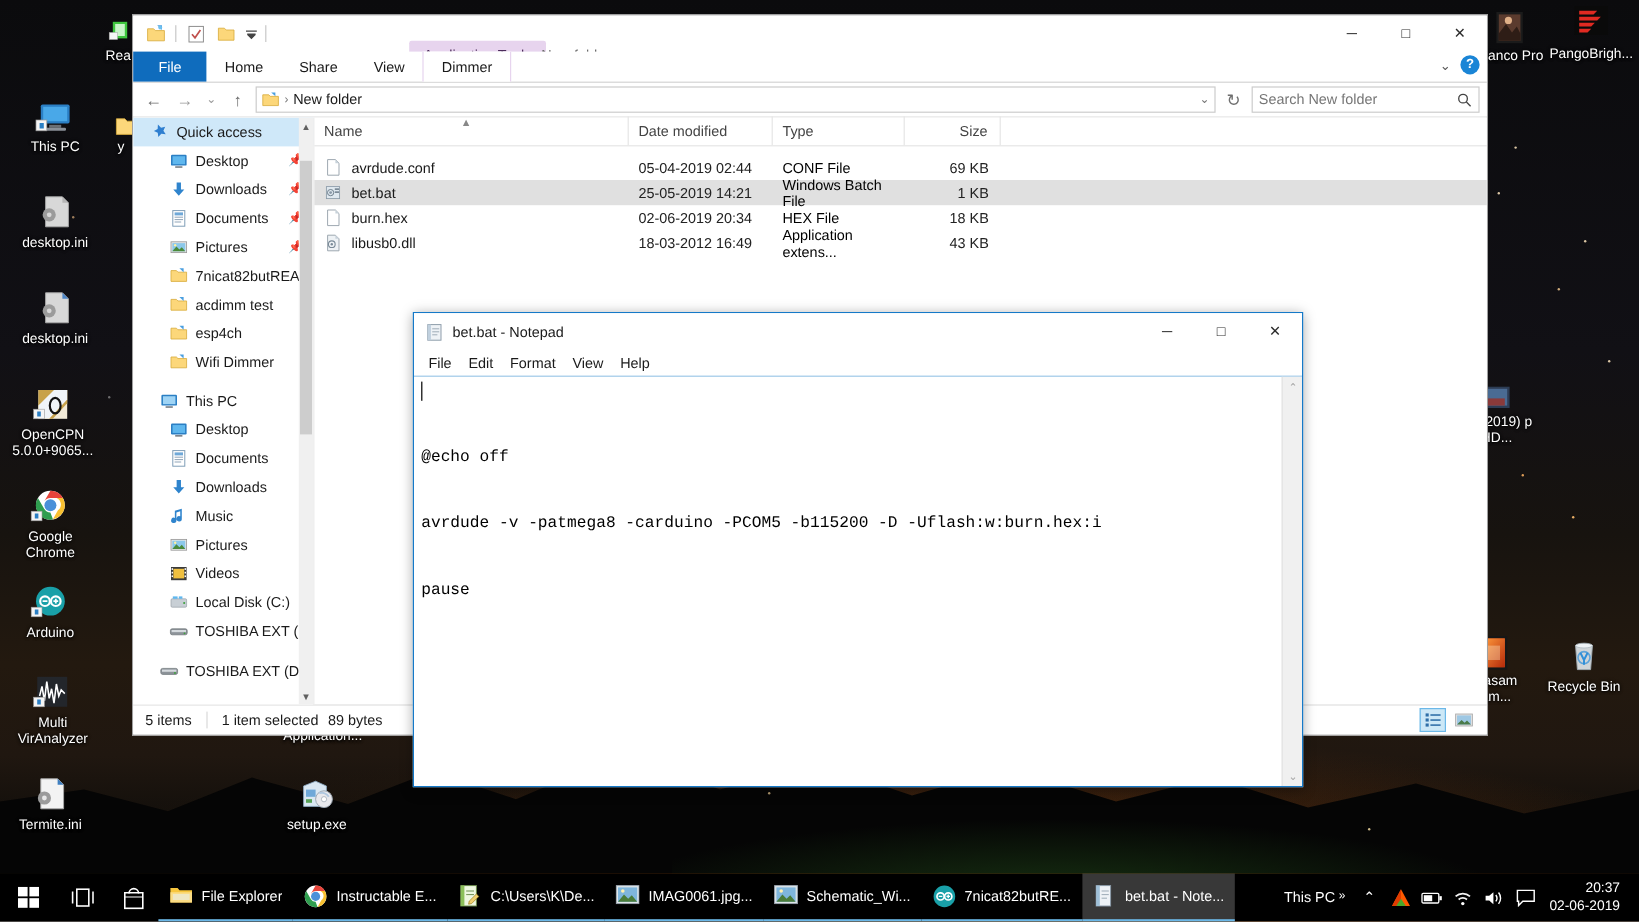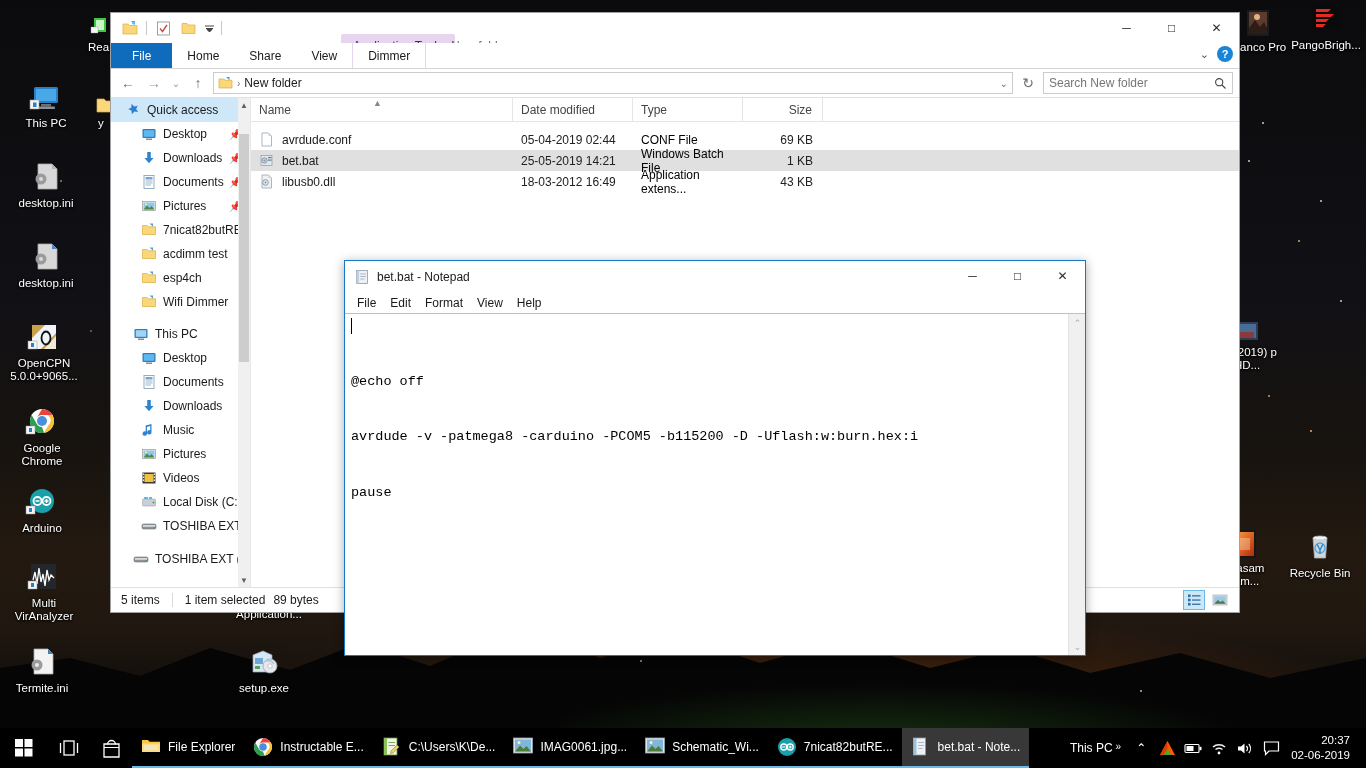--- a/index.html
+++ b/index.html
@@ -118,21 +118,21 @@
   #searchbox {
     width: 190px; height: 22px; border: 1px solid #cccccc; background: #fff;
     display: flex; align-items: center; padding: 0 5px;
     font-size: 12px; color: #767676;
   }
   #searchbox .mag { margin-left: auto; color: #444; font-size: 12px; }
 
   #exp-body { flex: 1; display: flex; min-height: 0; border-top: 1px solid #e2e2e2; }
 
   #navpane {
-    width: 139px; background: #fff; position: relative;
+    width: 150px; background: #fff; position: relative;
     overflow: hidden; font-size: 12px;
   }
   .navitem {
     height: 24px; display: flex; align-items: center; gap: 6px;
     padding-left: 14px; color: #1a1a1a; white-space: nowrap;
   }
   .navitem.sel { background: #cfe8f9; }
   .navitem .ico { width: 16px; height: 16px; flex: none; position: relative; }
   .navitem .pin { margin-left: auto; margin-right: 8px; color: #888; font-size: 10px; }
   .navitem.indent { padding-left: 30px; }
@@ -145,21 +145,21 @@
   #navscroll .thumb { position: absolute; left: 1px; width: 10px; top: 36px; height: 228px; background: #cdcdcd; }
   #navscroll .arrU, #navscroll .arrD {
     position: absolute; left: 0; width: 12px; height: 14px; color: #606060;
     font-size: 8px; display: flex; align-items: center; justify-content: center;
   }
   #navscroll .arrU { top: 0; }
   #navscroll .arrD { bottom: 0; }
 
   #filepane { flex: 1; display: flex; flex-direction: column; min-width: 0; background: #fff; border-left: 1px solid #e8e8e8;}
   #colhdr {
-    height: 24px; display: flex; align-items: center;
+    height: 24px; display: flex; align-items: flex-end;
     font-size: 12px; color: #444; border-bottom: 1px solid #e5e5e5;
     position: relative;
   }
   .col { padding-left: 8px; height: 24px; display: flex; align-items: center; border-right: 1px solid #e5e5e5; position: relative;}
   .col.name { width: 262px; }
   .col.date { width: 120px; }
   .col.type { width: 110px; }
   .col.size { width: 80px; justify-content: flex-end; padding-right: 10px; border-right: 1px solid #e5e5e5;}
   .sortcaret { position: absolute; left: 122px; top: 0px; color: #888; font-size: 9px; }
 
@@ -823,20 +823,34 @@
                     <rect x="9" y="6.5" width="3.5" height="1.2" fill="#6a7a88"></rect>
                   </svg>
               </span>
               <span>bet.bat</span>
             </div>
             <div class="c-date">25-05-2019 14:21</div>
             <div class="c-type">Windows Batch File</div>
             <div class="c-size">1 KB</div>
           </div>
 
+          <div class="frow">
+            <div class="c-name">
+              <span class="fico">
+                <svg width="15" height="15" viewBox="0 0 15 15">
+                    <path d="M3 1 L9.5 1 L12.5 4 L12.5 14 L3 14 Z" fill="#fff" stroke="#9aa4ae" stroke-width=".8"></path>
+                    <path d="M9.5 1 L12.5 4 L9.5 4 Z" fill="#c8d2da"></path>
+                  </svg>
+              </span>
+              <span>burn.hex</span>
+            </div>
+            <div class="c-date">02-06-2019 20:34</div>
+            <div class="c-type">HEX File</div>
+            <div class="c-size">18 KB</div>
+          </div>
 
           <div class="frow">
             <div class="c-name">
               <span class="fico">
                 <svg width="15" height="15" viewBox="0 0 15 15">
                     <path d="M3 1 L9.5 1 L12.5 4 L12.5 14 L3 14 Z" fill="#eef2f5" stroke="#9aa4ae" stroke-width=".8"></path>
                     <path d="M9.5 1 L12.5 4 L9.5 4 Z" fill="#c8d2da"></path>
                     <circle cx="6.5" cy="8.5" r="2.8" fill="none" stroke="#7a8a98" stroke-width=".9"></circle>
                     <circle cx="6.5" cy="8.5" r="1" fill="#7a8a98"></circle>
                   </svg>

